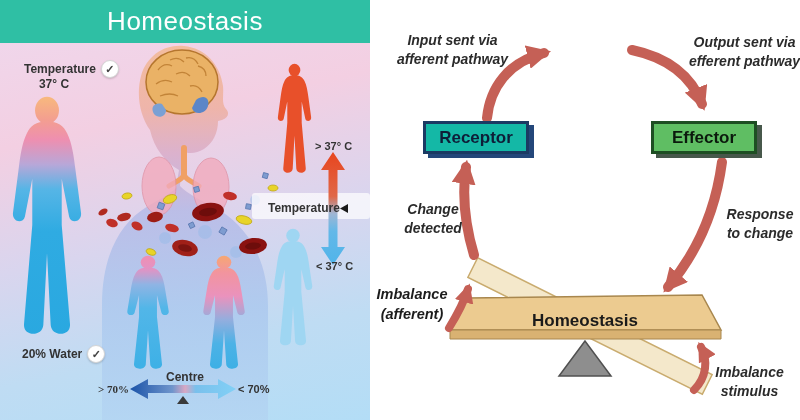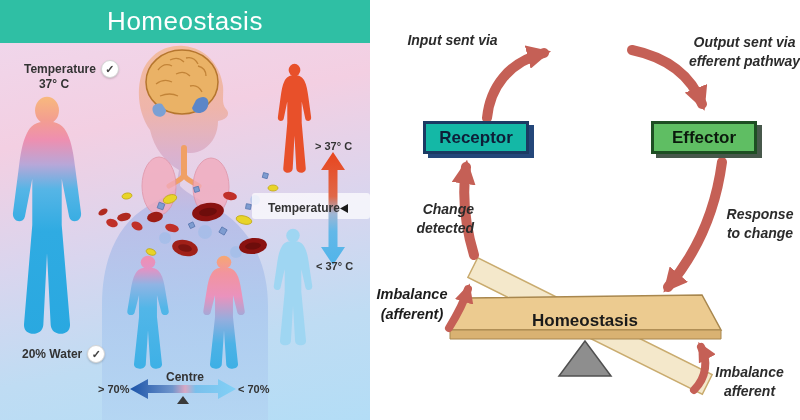--- a/index.html
+++ b/index.html
@@ -197,21 +197,21 @@
     <div class="llbl" style="left:268px; top:201px;">Temperature</div>
     <div class="llbl sm" style="left:316px; top:260px;">&lt; 37° C</div>
 
     <div class="llbl lblrow" style="left:22px; top:345px;">
       <span>20% Water</span>
       <span class="chk">
           <span>✓</span>
         </span>
     </div>
     <div class="llbl" style="left:166px; top:370px;">Centre</div>
-    <div class="llbl sm" style="left:98px; top:383px;">&gt; 70%</div>
+    <div class="llbl sm" style="left:98px; top:383px;font-family:Liberation Serif, serif;">&gt; 70%</div>
     <div class="llbl sm" style="left:238px; top:383px;">&lt; 70%</div>
   </div>
 
   <div id="right-panel" class="abs">
 
     <svg id="right-svg" class="abs" width="430" height="420" viewBox="0 0 430 420">
       <defs>
         <marker id="ah" viewBox="0 0 10 10" refX="7" refY="5" markerWidth="2.4" markerHeight="2.4" orient="auto-start-reverse">
           <path d="M0,0 L10,5 L0,10 Z" fill="#c56056"></path>
         </marker>
@@ -236,37 +236,38 @@
 
     <div id="bx-receptor" class="bx">
       <span>Receptor</span>
     </div>
     <div id="bx-effector" class="bx">
       <span>Effector</span>
     </div>
 
     <div class="ann" style="left:10px; top:31px; width:145px;">
       <span>Input sent via</span>
+      <span>afferent pathway</span>
     </div>
     <div class="ann" style="left:302px; top:33px; width:145px;">
       <span>Output sent via</span>
       <span>efferent pathway</span>
     </div>
-    <div class="ann" style="left:22px; top:200px; width:82px;text-align:right;">
+    <div class="ann" style="left:22px; top:200px; width:82px;">
       <span>Change</span>
       <span>detected</span>
     </div>
     <div class="ann" style="left:346px; top:205px; width:88px;">
       <span>Response</span>
       <span>to change</span>
     </div>
     <div class="ann heavy" style="left:0px; top:285px; width:84px;">
       <span>Imbalance</span>
       <span>(afferent)</span>
     </div>
     <div class="ann" style="left:332px; top:363px; width:95px;">
       <span>Imbalance</span>
-      <span>afferent</span>
+      <span>stimulus</span>
     </div>
 
     <div id="seesaw-label">Homeostasis</div>
   </div>
 </div>
 
 </body></html>

